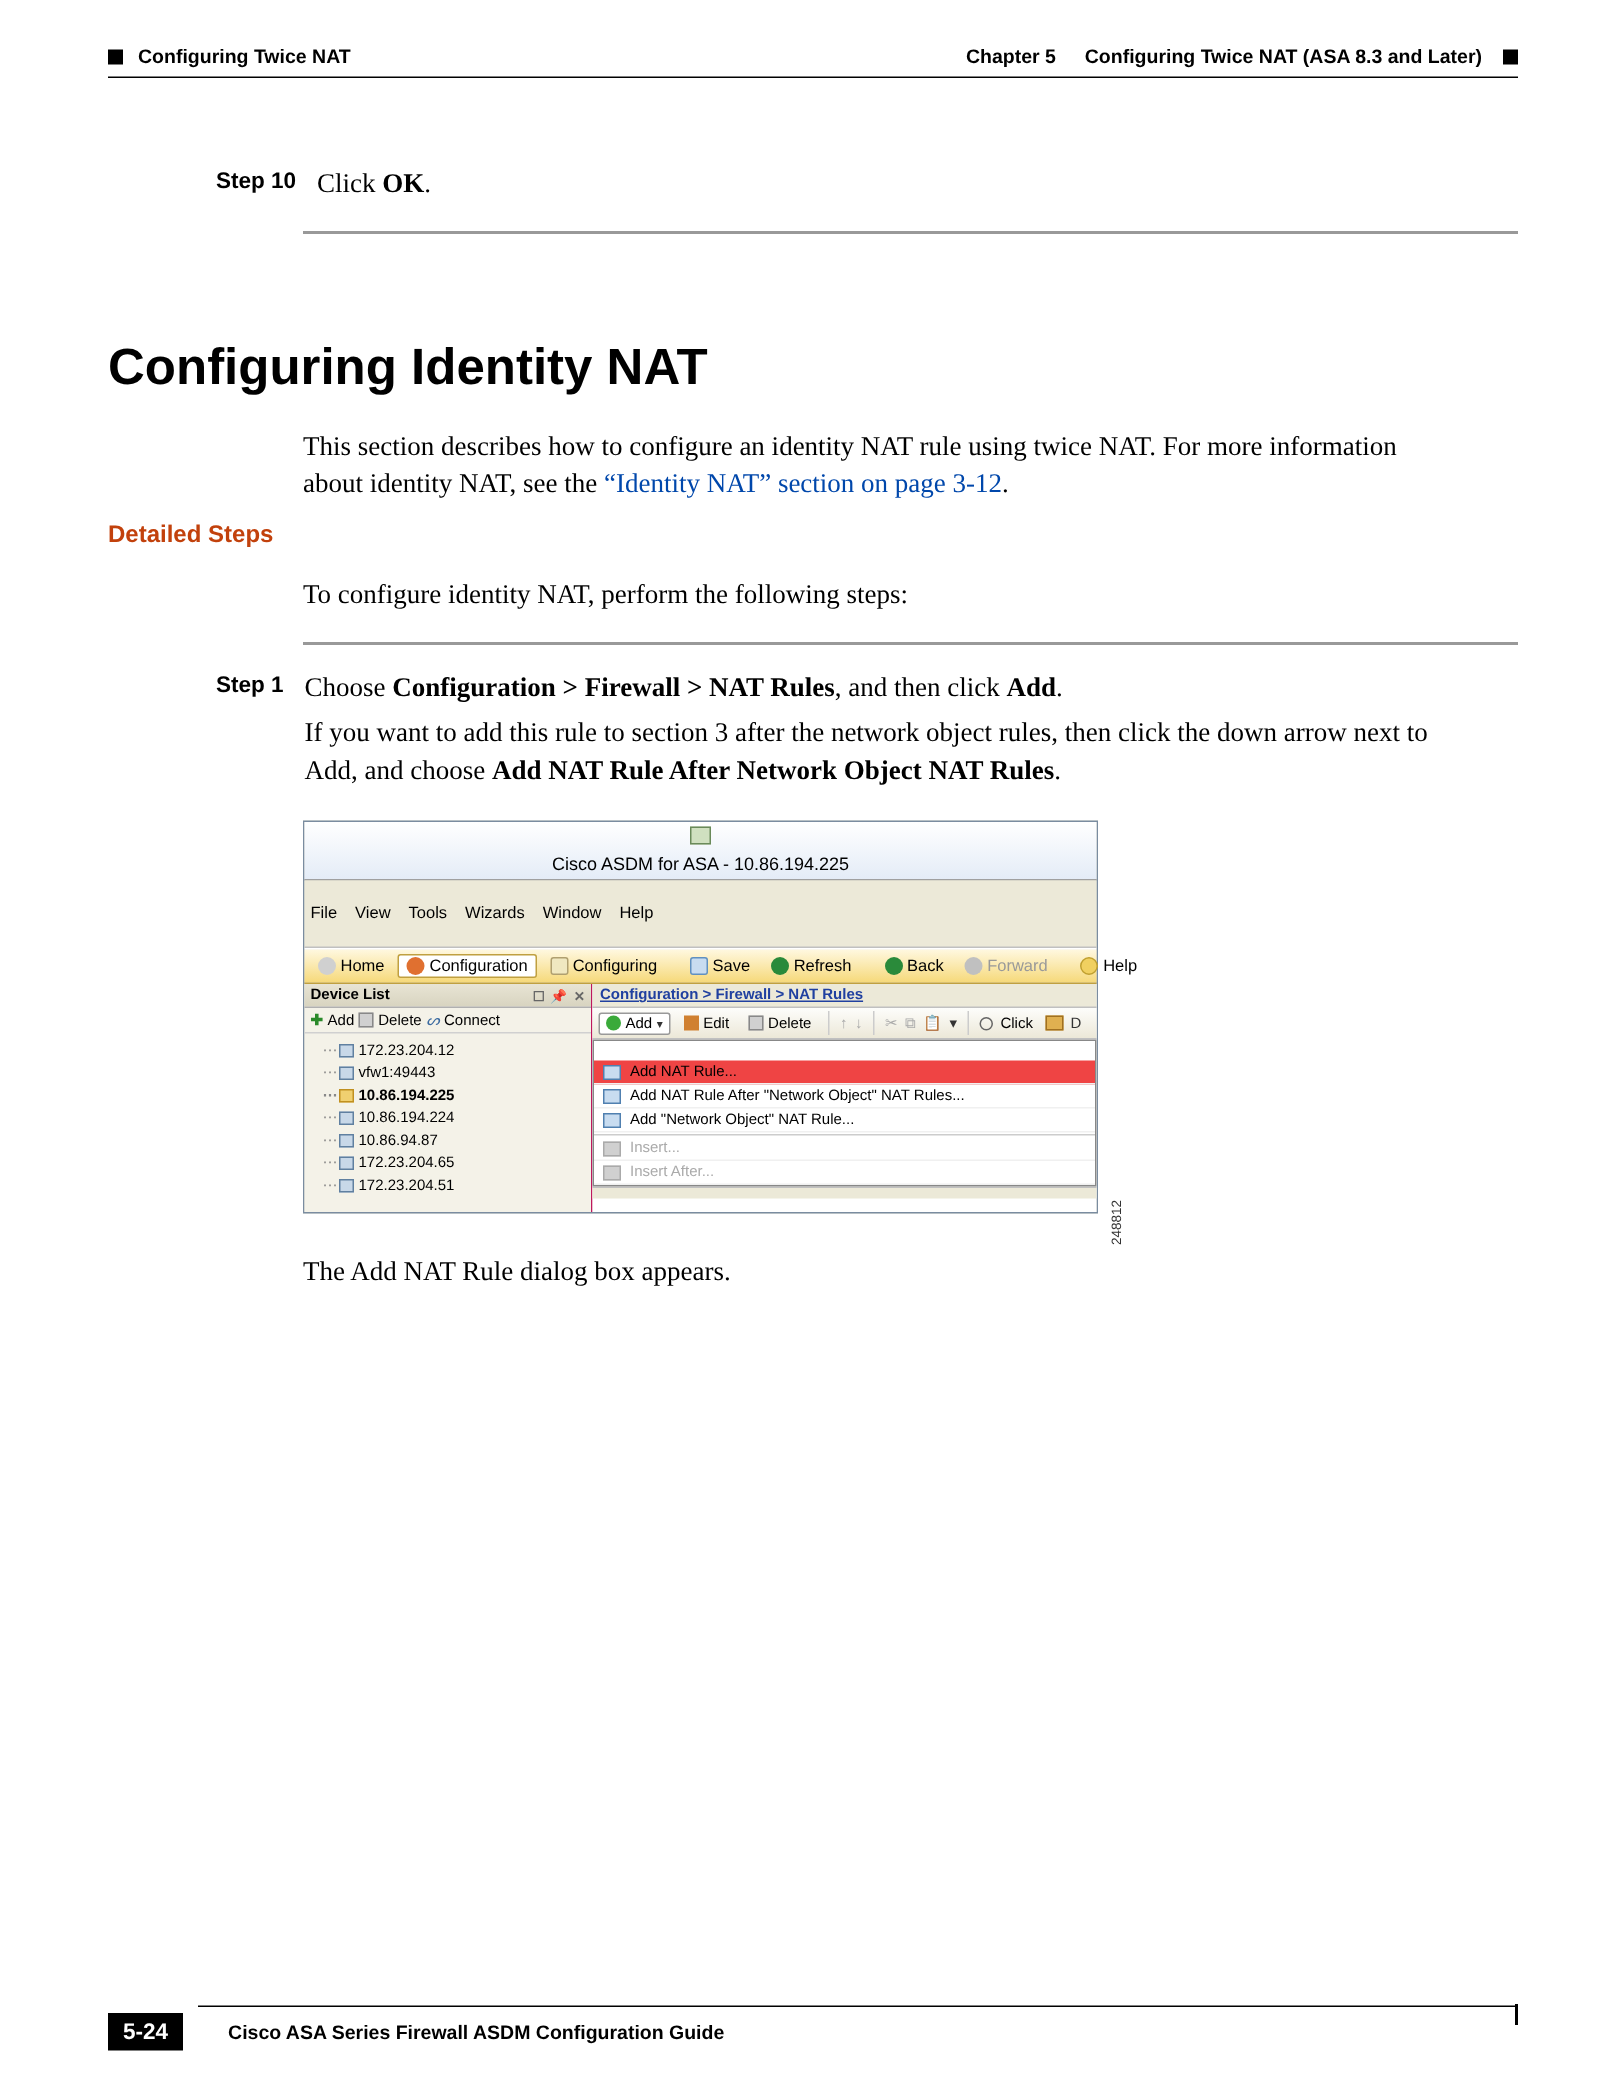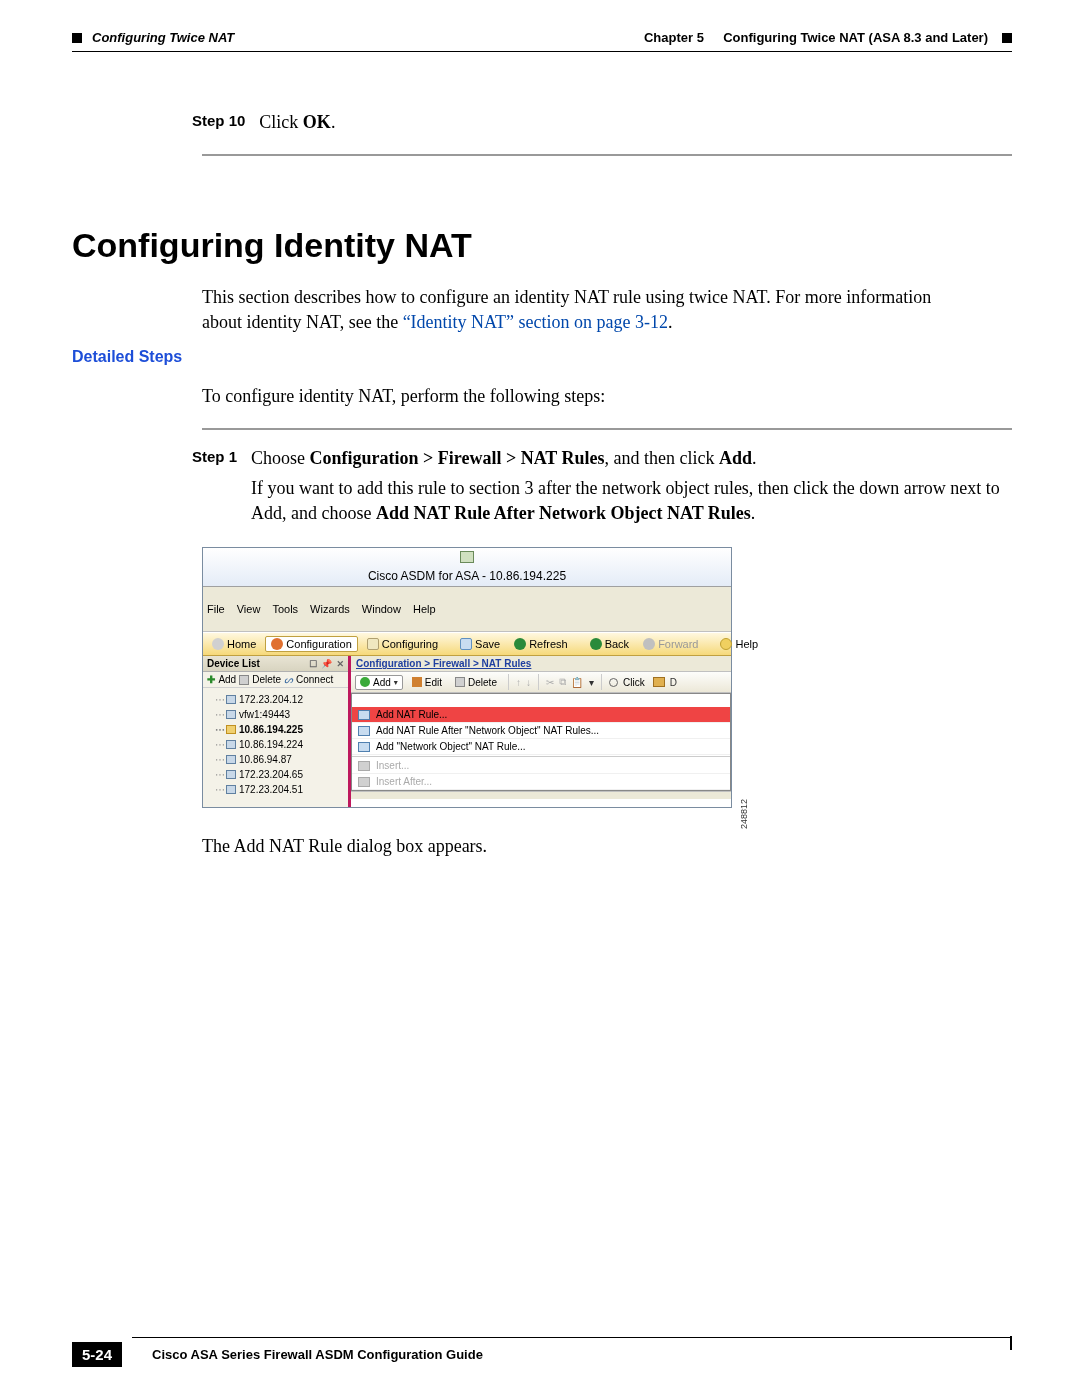--- a/index.html
+++ b/index.html
@@ -29,25 +29,25 @@
   }
   .header-right {
     display: flex;
     align-items: center;
     gap: 6px;
   }
   .sq {
     width: 10px; height: 10px; background: #000; display: inline-block;
   }
   .header-left {
-    display: flex; align-items: center; gap: 10px; font-style: italic;
+    display: flex; align-items: center; gap: 10px;
   }
   .hr-thin { border: none; border-top: 1px solid #000; margin: 2px 0 58px 0; }
 
-  .step-row { margin-left: 120px; display: flex; gap: 14px; font-size: 18px; }
+  .step-row { margin-left: 72px; display: flex; gap: 14px; font-size: 18px; }
   .step-label { font-family: Arial, sans-serif; font-weight: bold; font-size: 15px; white-space: nowrap; padding-top:2px; }
   .step-body { flex: 1; font-family: "Times New Roman", serif; line-height: 1.35; }
   .step-body strong { font-weight: bold; }
   .sep { border: none; border-top: 2px solid #999; margin: 20px 0 0 130px; width: 810px; }
 
   h1.section {
     font-family: Arial, Helvetica, sans-serif;
     font-weight: bold;
     font-size: 34px;
     margin-top: 70px;
@@ -56,21 +56,21 @@
   .body-para {
     margin-left: 130px;
     font-size: 18px;
     line-height: 1.35;
     margin-bottom: 14px;
   }
   .link { color: #0047ab; }
   .subhead {
     font-family: Arial, Helvetica, sans-serif;
     font-weight: bold;
-    color: #1d4ed8;
+    color: #c2410c;
     font-size: 16px;
     margin: 8px 0 18px 0;
   }
   .sep2 { border: none; border-top: 2px solid #999; margin: 20px 0 16px 130px; width: 810px; }
 
   
   .screenshot {
     margin-left: 130px;
     width: 530px;
     border: 1px solid #7a8ca0;
@@ -111,23 +111,23 @@
   .ico-save { background:#c8dcf0; border:1px solid #6090c0; border-radius:2px; }
   .ico-refresh { background:#2a8a3a; }
   .ico-back { background:#2a8a3a; }
   .ico-fwd { background:#c0c0c0; }
   .ico-help { background:#f0d060; border:1px solid #c0a030; }
   .tb-sep { width:1px; height:16px; background:#c0a040; margin:0 2px; }
   .tb-grey { color:#999; }
 
   .ss-body { display:flex; }
   .ss-left {
-    width: 148px;
+    width: 192px;
     background:#f4f2e8;
-    border-right:3px solid #be185d;
+    border-right:1px solid #be185d;
   }
   .dev-title {
     background: linear-gradient(#e8e4d4,#d8d4c0);
     border-bottom:1px solid #b0b0b0;
     padding:2px 4px;
     font-weight:bold;
     font-size:10px;
     display:flex; justify-content:space-between; align-items:center;
   }
   .dev-title .wins { display:flex; gap:4px; color:#666; font-size:9px; }

